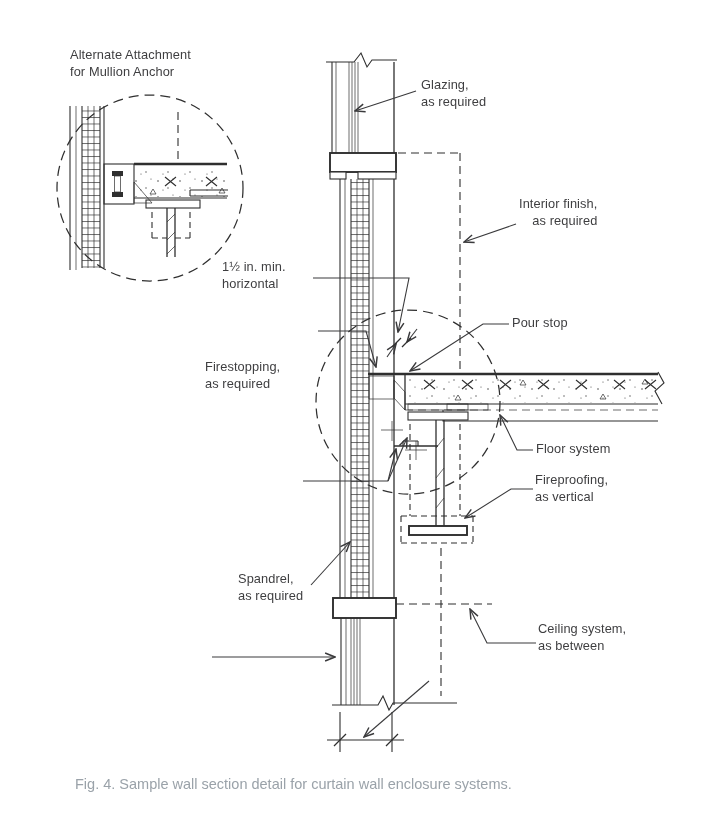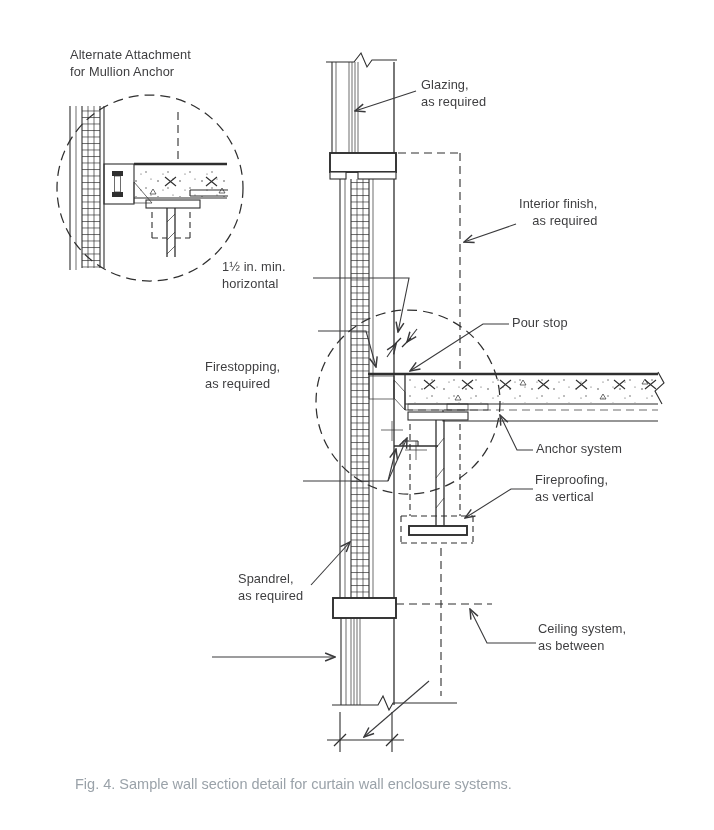--- a/index.html
+++ b/index.html
@@ -205,21 +205,21 @@
 for Mullion Anchor</div>
 <div class="lbl" style="left:421px;top:77px;">Glazing,
 as required</div>
 <div class="lbl" style="left:519px;top:196px;text-align:right;">Interior finish,
 as required</div>
 <div class="lbl" style="left:222px;top:259px;">1½ in. min.
 horizontal</div>
 <div class="lbl" style="left:205px;top:315px;margin-top:44px;">Firestopping,
 as required</div>
 <div class="lbl" style="left:512px;top:315px;">Pour stop</div>
-<div class="lbl" style="left:536px;top:441px;">Anchor system</div>
+<div class="lbl" style="left:536px;top:441px;">Floor system</div>
 <div class="lbl" style="left:535px;top:472px;">Fireproofing,
 as vertical</div>
 <div class="lbl" style="left:238px;top:571px;">Spandrel,
 as required</div>
 <div class="lbl" style="left:538px;top:621px;">Ceiling system,
 as between</div>
 
 <div class="caption" style="left:75px;top:776px;">Fig. 4. Sample wall section detail for curtain wall enclosure systems.</div>
 
 </div>

